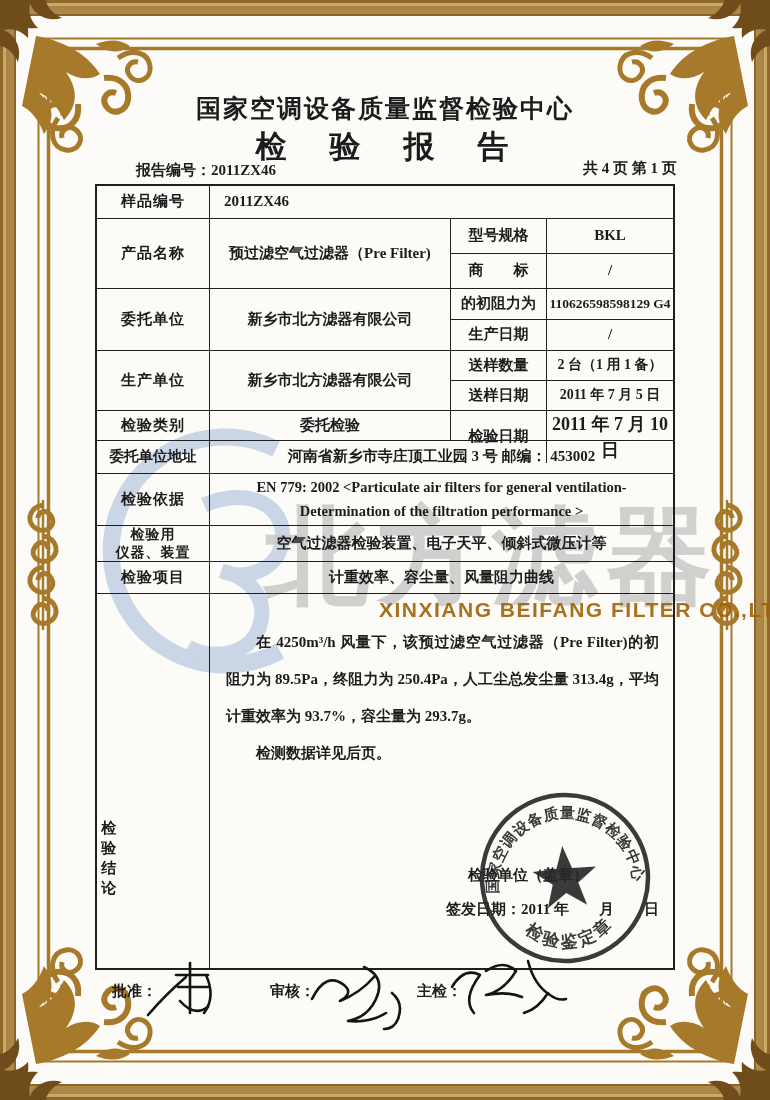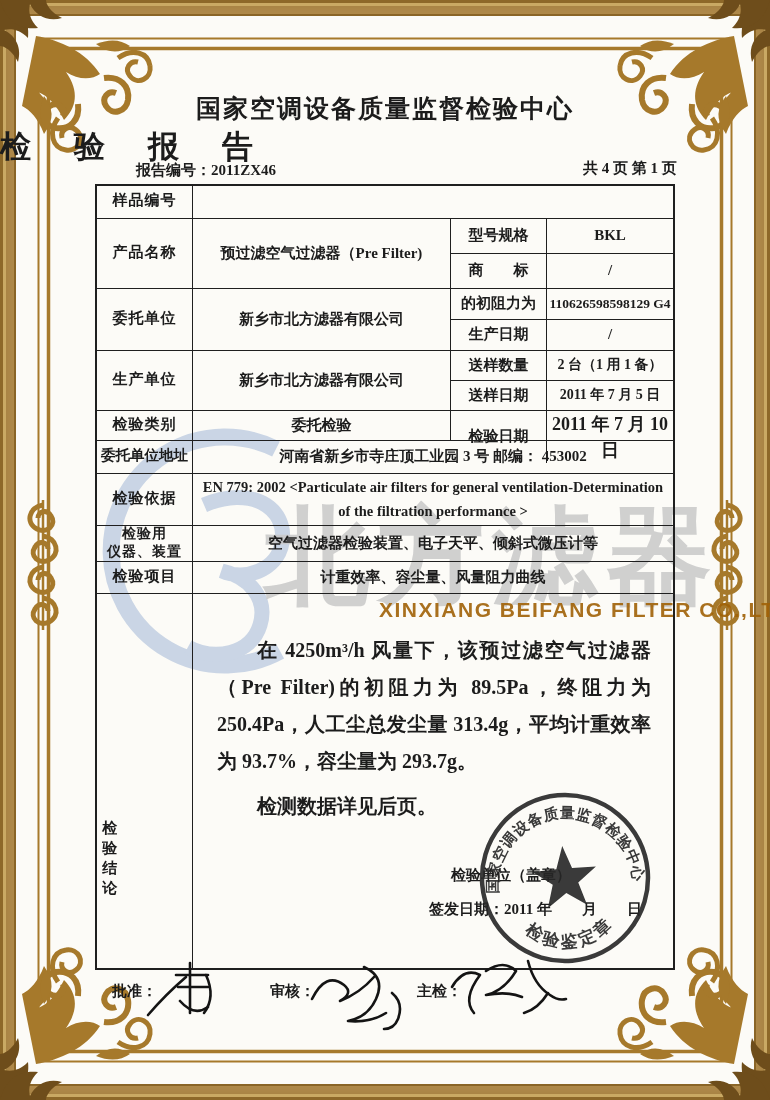--- a/index.html
+++ b/index.html
@@ -12,44 +12,44 @@
   .frame-svg{position:absolute;inset:0;width:770px;height:1100px;pointer-events:none;}
   .content{position:absolute;inset:0;font-weight:bold;}
   
   .wm-logo{position:absolute;left:68px;top:423px;pointer-events:none;}
   .wm-cn{position:absolute;left:264px;top:486px;font-family:"DejaVu Sans","Liberation Sans",sans-serif;
          font-weight:bold;font-size:106px;letter-spacing:8px;color:#c9c9c9;opacity:.85;white-space:nowrap;pointer-events:none;}
   .wm-en{position:absolute;left:341px;top:598px;font-family:"Liberation Sans","DejaVu Sans",sans-serif;
          font-weight:bold;font-size:21px;letter-spacing:1.5px;color:#a16207;opacity:.9;white-space:nowrap;pointer-events:none;margin-left:38px;}
   
   .org{position:absolute;left:0;top:92px;width:770px;text-align:center;font-size:25px;letter-spacing:2px;}
-  .doc-title{position:absolute;left:0;top:126px;width:770px;font-size:31px;letter-spacing:6px;}
+  .doc-title{position:absolute;left:0;top:126px;width:770px;text-align:center;font-size:31px;letter-spacing:6px;}
   .report-no{position:absolute;left:96px;top:161px;font-size:15px;margin-left:40px;}
   .page-info{position:absolute;left:583px;top:159px;font-size:15px;}
   
   .report-table{position:absolute;left:95px;top:184px;width:580px;height:786px;
                 border:2px solid #1f1f1f;box-sizing:border-box;background:transparent;font-size:15px;}
   .trow{display:flex;border-bottom:1.5px solid #1f1f1f;box-sizing:border-box;}
   .trow.last{border-bottom:none;}
   .cell{display:flex;align-items:center;justify-content:center;text-align:center;box-sizing:border-box;line-height:1.45;}
-  .lab{width:96px;border-right:1.5px solid #1f1f1f;letter-spacing:1px;flex-direction:column;font-family:Liberation Mono, monospace;}
+  .lab{width:113px;border-right:1.5px solid #1f1f1f;letter-spacing:1px;flex-direction:column;}
   .val{flex:1;}
   .val.left{justify-content:flex-start;padding-left:14px;}
   .val.hasr{border-right:1.5px solid #1f1f1f;}
   .rcol{width:222px;display:flex;flex-direction:column;}
   .rrow{display:flex;flex:1;border-bottom:1.5px solid #1f1f1f;}
   .rrow.last{border-bottom:none;}
   .rlab{width:96px;border-right:1.5px solid #1f1f1f;}
   .rval{flex:1;}
   .basis-val{font-size:14.5px;padding:0 8px;line-height:1.6;}
   .concl-lab{align-items:flex-start;padding-top:132px;}
   .vtext{writing-mode:vertical-rl;text-orientation:upright;letter-spacing:20px;font-size:15px;}
   .concl-cell{position:relative;flex:1;display:block;}
   .concl-text{padding:30px 14px 0 16px;}
-  .concl-text p{margin:8px;text-indent:2em;line-height:37px;font-size:20px;text-align:justify;}
+  .concl-text p{margin:0;text-indent:2em;line-height:37px;font-size:15px;text-align:justify;}
   .unit-seal{position:absolute;left:258px;top:272px;font-size:15px;}
   .issue-date{position:absolute;left:236px;top:306px;font-size:15px;}
   
   .stamp{position:absolute;left:476px;top:789px;width:178px;height:178px;opacity:.9;transform:rotate(-5deg);}
   .stamp text{font-family:"Liberation Serif","DejaVu Serif",serif;font-weight:bold;fill:#262626;}
   
   .f-label{position:absolute;top:982px;font-size:15px;}
   .sig-svg{position:absolute;left:100px;top:945px;pointer-events:none;}
 </style>
 </head>
@@ -108,20 +108,21 @@
     <div class="wm-en">XINXIANG BEIFANG FILTER CO.,LTD.</div>
 
     <div class="org">国家空调设备质量监督检验中心</div>
     <div class="doc-title">检　验　报　告</div>
     <div class="report-no">报告编号：2011ZX46</div>
     <div class="page-info">共 4 页 第 1 页</div>
 
     <div class="report-table">
       <div class="trow" style="height:33px">
         <div class="cell lab">样品编号</div>
+        <div class="cell val left">2011ZX46</div>
       </div>
       <div class="trow" style="height:70px">
         <div class="cell lab">产品名称</div>
         <div class="cell val hasr">预过滤空气过滤器（Pre Filter)</div>
         <div class="rcol">
           <div class="rrow">
             <div class="cell rlab">型号规格</div>
             <div class="cell rval">BKL</div>
           </div>
           <div class="rrow last">

